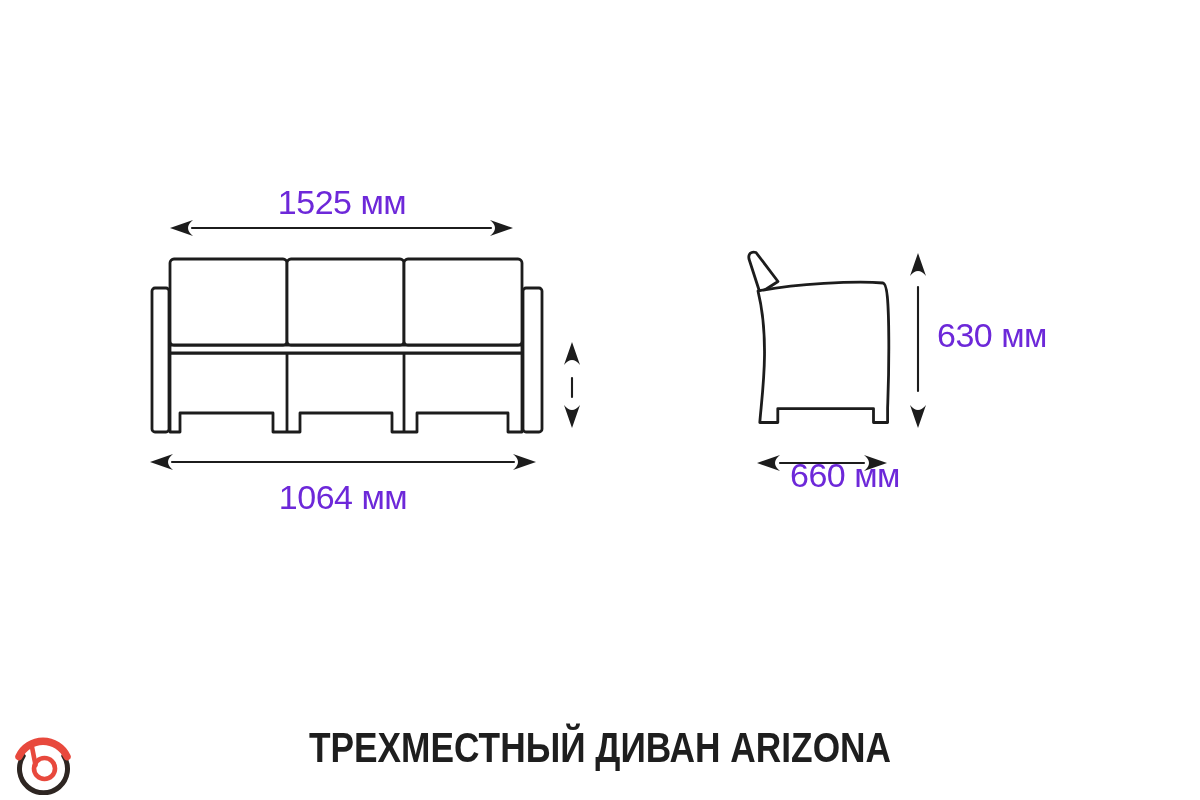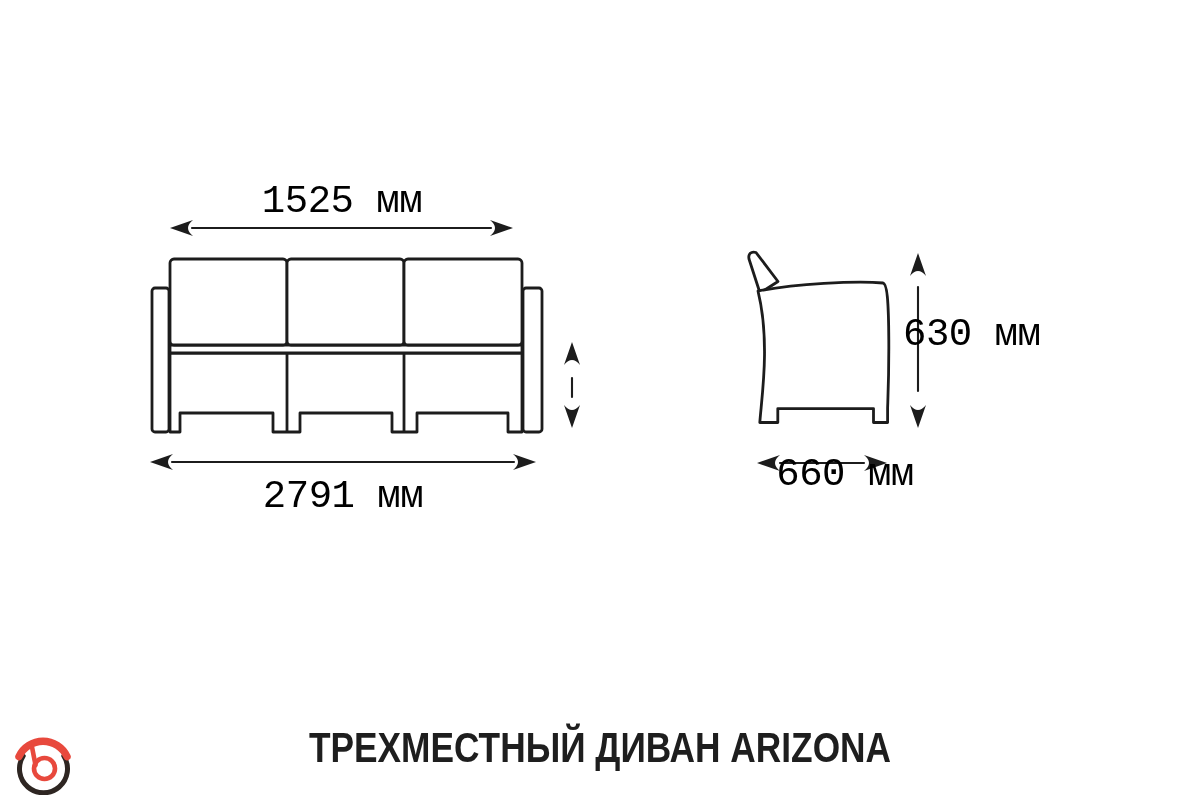--- a/index.html
+++ b/index.html
@@ -30,27 +30,26 @@
   }
   .dim-shaft {
     fill: none;
     stroke: #1c1c1c;
     stroke-width: 2.1;
     stroke-linecap: round;
   }
   .dim-head { fill: #1c1c1c; stroke: none; }
   .dim-label {
     position: absolute;
-    font-size: 39px;
+    font-size: 34px;
     font-weight: 400;
     letter-spacing: -0.5px;
-    color: #000000;
+    color: #6d28d9;
     white-space: nowrap;
     line-height: 1;
-    font-family: Liberation Mono, monospace;
   }
   .dim-label.centered { transform: translate(-50%, -50%); }
   .dim-label.lefted { transform: translateY(-50%); }
   .page-title {
     position: absolute;
     left: 600px;
     top: 748px;
     transform: translate(-50%, -50%) scaleX(0.84);
     font-size: 42px;
     font-weight: 800;
@@ -133,24 +132,24 @@
 
     <g>
       <path class="dim-shaft" d="M780,463 L864,463"></path>
       <use href="#arrowhead" class="dim-head" transform="translate(757,463)"></use>
       <use href="#arrowhead" class="dim-head" transform="translate(887,463) rotate(180)"></use>
     </g>
   </svg>
 
   <div class="dim-label centered" style="left:342px; top:202px;">1525 мм</div>
 
-  <div class="dim-label centered" style="left:343px; top:497px;">2791 мм</div>
+  <div class="dim-label centered" style="left:343px; top:497px;">1064 мм</div>
 
 
-  <div class="dim-label lefted" style="left:903px; top:335px;">630 мм</div>
+  <div class="dim-label lefted" style="left:937px; top:335px;">630 мм</div>
 
   <div class="dim-label centered" style="left:845px; top:475px;text-align:right;">660 мм</div>
 
   <div class="page-title">ТРЕХМЕСТНЫЙ ДИВАН ARIZONA</div>
 
   <div class="logo">
     <svg class="logo-icon-svg" width="58" height="60" viewBox="0 0 58 60">
 
       <path d="M8.2,21 A24,24 0 1 0 48.8,21" fill="none" stroke="#2e2622" stroke-width="5" stroke-linecap="round"></path>
 

